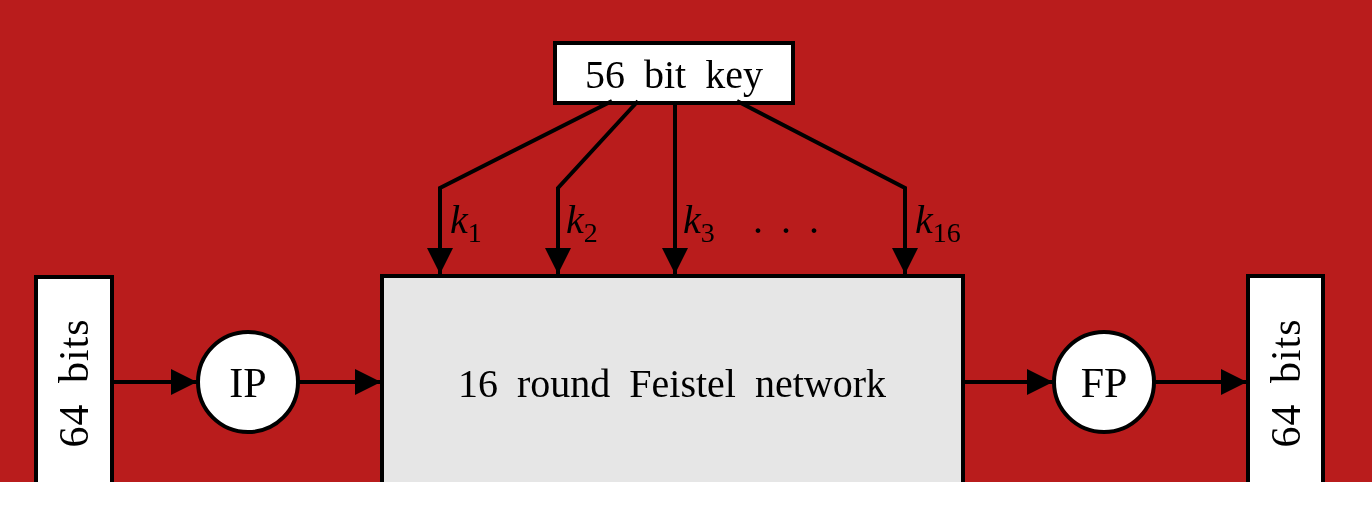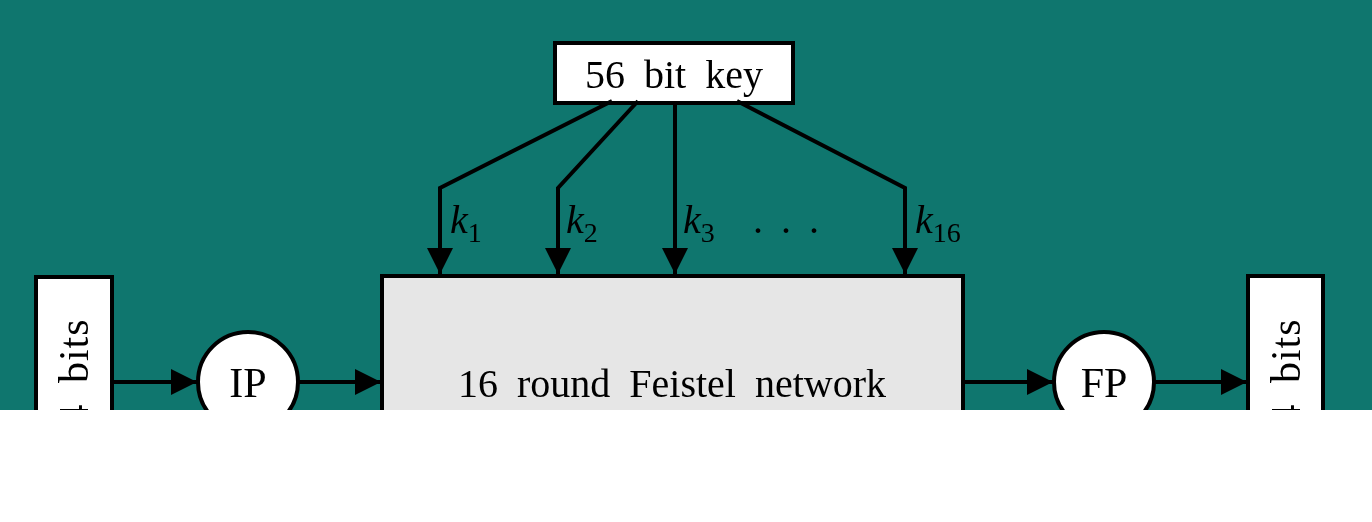--- a/index.html
+++ b/index.html
@@ -3,22 +3,22 @@
 <meta charset="utf-8">
 <style>
   html, body {
     margin: 0;
     padding: 0;
     background: #ffffff;
   }
   .stage {
     position: relative;
     width: 1372px;
-    height: 410px;
-    background: #0f766e;
+    height: 482px;
+    background: #b91c1c;
     overflow: hidden;
   }
   svg text {
     font-family: "Liberation Serif", "DejaVu Serif", serif;
     fill: #000000;
   }
   .box-label {
     font-size: 40px;
     text-anchor: middle;
     word-spacing: 9px;

